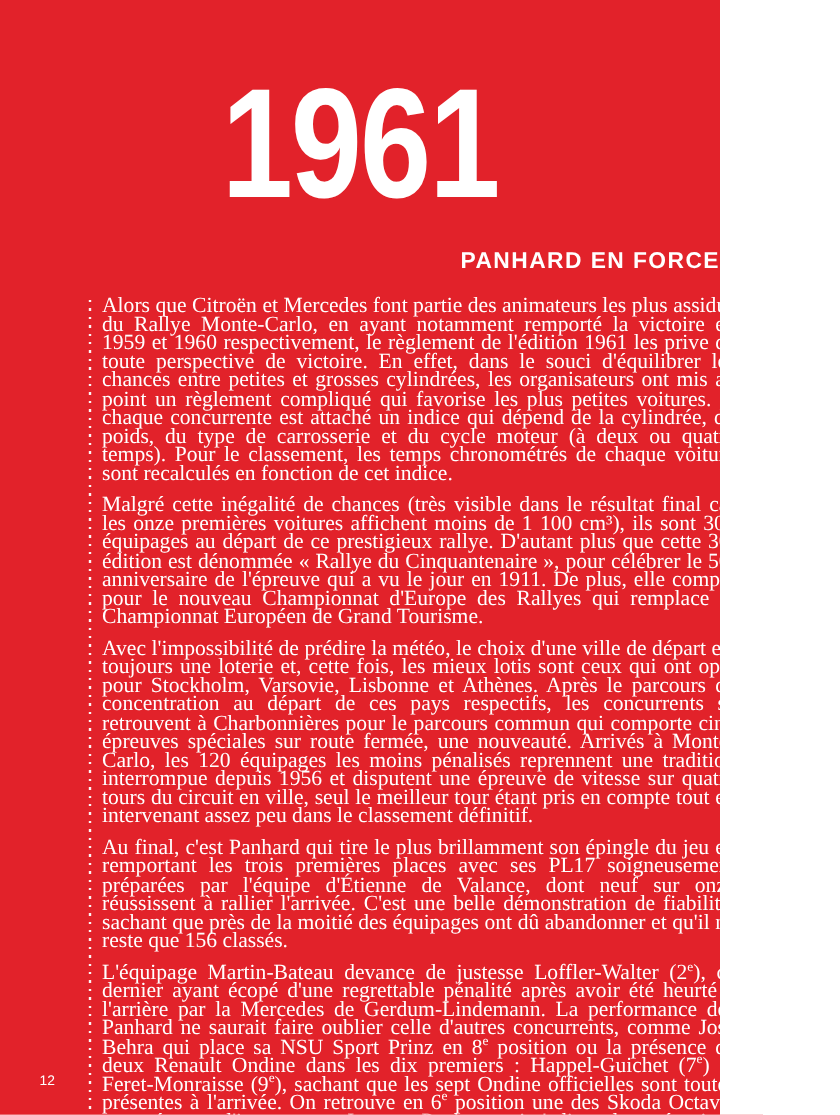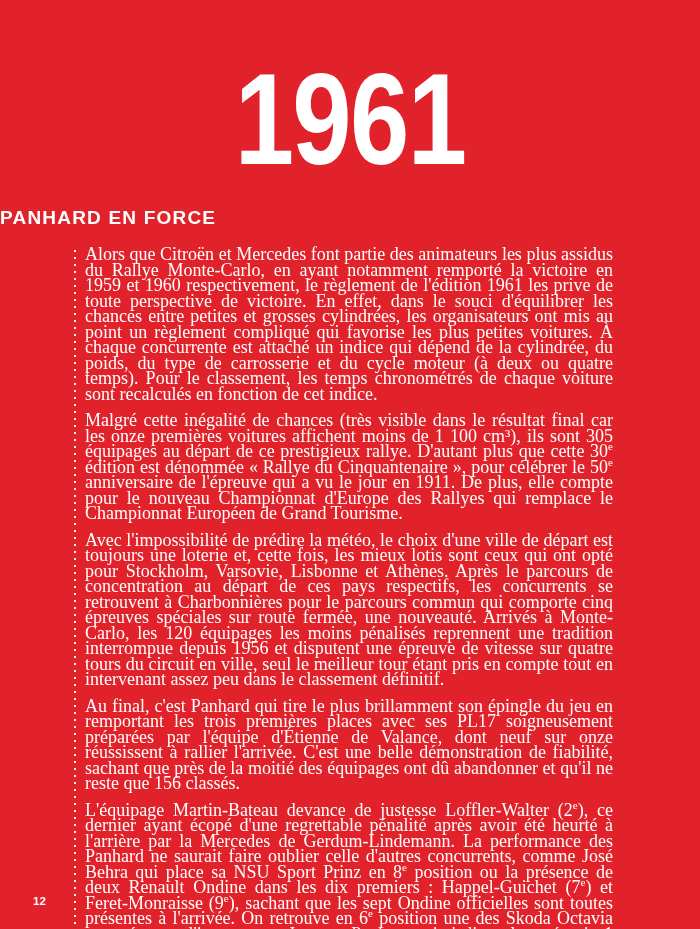--- a/index.html
+++ b/index.html
@@ -1,18 +1,18 @@
 <!DOCTYPE html>
 <html lang="fr"><head>
 <meta charset="utf-8">
 <style>
   html, body { margin: 0; padding: 0; }
   .page {
     position: relative;
-    width: 700px;
+    width: 600px;
     height: 929px;
     background: #e2222a;
     color: #ffffff;
     overflow: hidden;
     font-family: "Liberation Serif", serif;
   }
   .year-title {
     position: absolute;
     top: 54px;
     left: 0;
@@ -27,21 +27,21 @@
     transform: scaleX(0.82);
     transform-origin: 50% 50%;
     color: #ffffff;
   }
   .section-title {
     position: absolute;
     top: 207px;
     left: 0;
     right: 0;
     margin: 0;
-    text-align: left;
+    text-align: right;
     font-family: "Liberation Sans", sans-serif;
     font-weight: 700;
     font-size: 19px;
     letter-spacing: 1.2px;
     color: #ffffff;
   }
   .textblock {
     position: absolute;
     left: 85px;
     top: 247px;
@@ -75,21 +75,21 @@
       rgba(255,255,255,0) 2px,
       rgba(255,255,255,0) 7px
     );
   }
   .page-number {
     position: absolute;
     left: 33px;
     top: 895px;
     font-family: "Liberation Sans", sans-serif;
     font-size: 11.5px;
-    font-weight: 700;
+    font-weight: 400;
     color: #ffffff;
     text-align: right;
   }
 </style>
 </head>
 <body>
 
 <div class="page">
 
   <h1 class="year-title">1961</h1>

